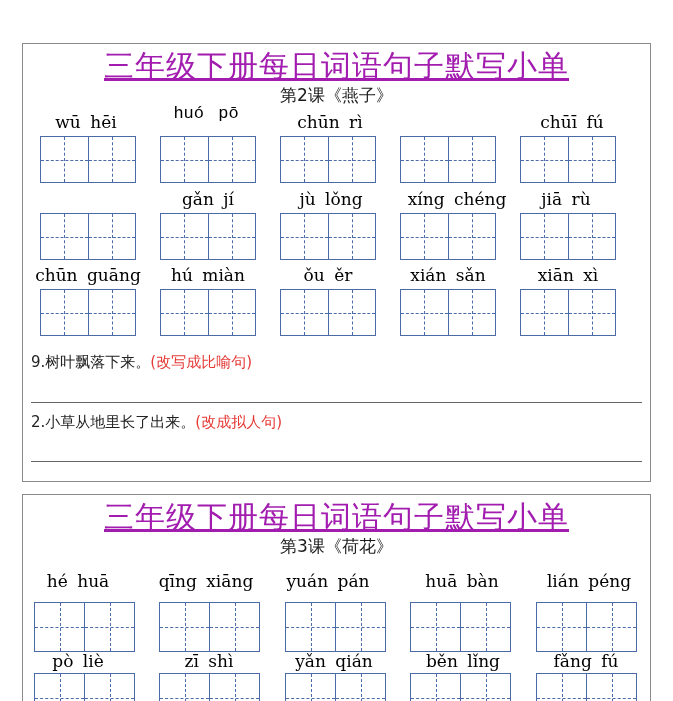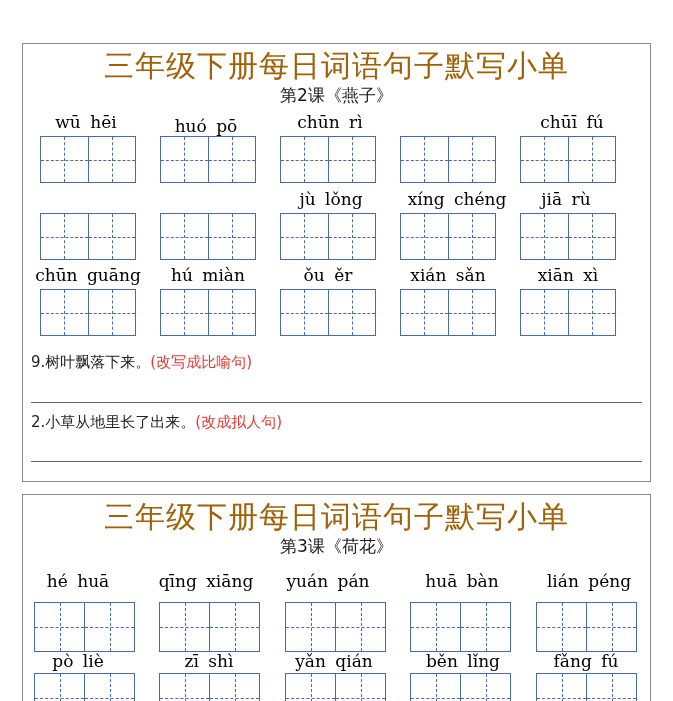--- a/index.html
+++ b/index.html
@@ -11,22 +11,22 @@
   }
   .card {
     position: absolute; left: 22px; width: 629px;
     border: 1px solid #8a8a8a; background: #fff;
     box-sizing: border-box;
   }
   .card1 { top: 43px; height: 439px; }
   .card2 { top: 494px; height: 220px; }
   .title {
     position: absolute; left: 0; right: 0; text-align: center;
-    font-size: 30px; letter-spacing: 1px; color: #a16207;
-    font-family: "DejaVu Sans", sans-serif; font-weight: normal;
+    font-size: 30px; letter-spacing: 1px; color: #a21caf;
+    font-family: "DejaVu Sans", sans-serif; font-weight: normal; text-decoration: underline;
   }
   .subtitle {
     position: absolute; left: 0; right: 0; text-align: center;
     font-size: 17px; color: #1a1a1a;
     font-family: "DejaVu Sans", sans-serif;
   }
   .pinyin {
     position: absolute; width: 110px; text-align: center;
     font-size: 17px; white-space: nowrap; color: #000000;
     font-family: "DejaVu Serif", serif;
@@ -60,21 +60,21 @@
   }
 </style>
 </head>
 <body>
 
 <div class="card card1">
   <div class="title" style="top:2px;">三年级下册每日词语句子默写小单</div>
   <div class="subtitle" style="top:40px;">第2课《燕子》</div>
 
   <div class="pinyin" style="left:8px;top:68px;">wū  hēi</div>
-  <div class="pinyin" style="left:128px;top:72px;">huó pō</div>
+  <div class="pinyin" style="left:128px;top:60px;font-family:Liberation Mono, monospace;">huó pō</div>
   <div class="pinyin" style="left:252px;top:68px;">chūn rì</div>
   <div class="pinyin" style="left:494px;top:68px;">chūī  fú</div>
 
   <div class="tian" style="left:17px;top:92px;">
       <div class="cell"></div>
       <div class="cell"></div>
     </div>
   <div class="tian" style="left:137px;top:92px;">
       <div class="cell"></div>
       <div class="cell"></div>
@@ -85,20 +85,21 @@
     </div>
   <div class="tian" style="left:377px;top:92px;">
       <div class="cell"></div>
       <div class="cell"></div>
     </div>
   <div class="tian" style="left:497px;top:92px;">
       <div class="cell"></div>
       <div class="cell"></div>
     </div>
 
+  <div class="pinyin" style="left:130px;top:145px;">gǎn  jí</div>
   <div class="pinyin" style="left:253px;top:145px;">jù lǒng</div>
   <div class="pinyin" style="left:379px;top:145px;">xíng chéng</div>
   <div class="pinyin" style="left:488px;top:145px;">jiā  rù</div>
 
   <div class="tian" style="left:17px;top:169px;">
       <div class="cell"></div>
       <div class="cell"></div>
     </div>
   <div class="tian" style="left:137px;top:169px;">
       <div class="cell"></div>

